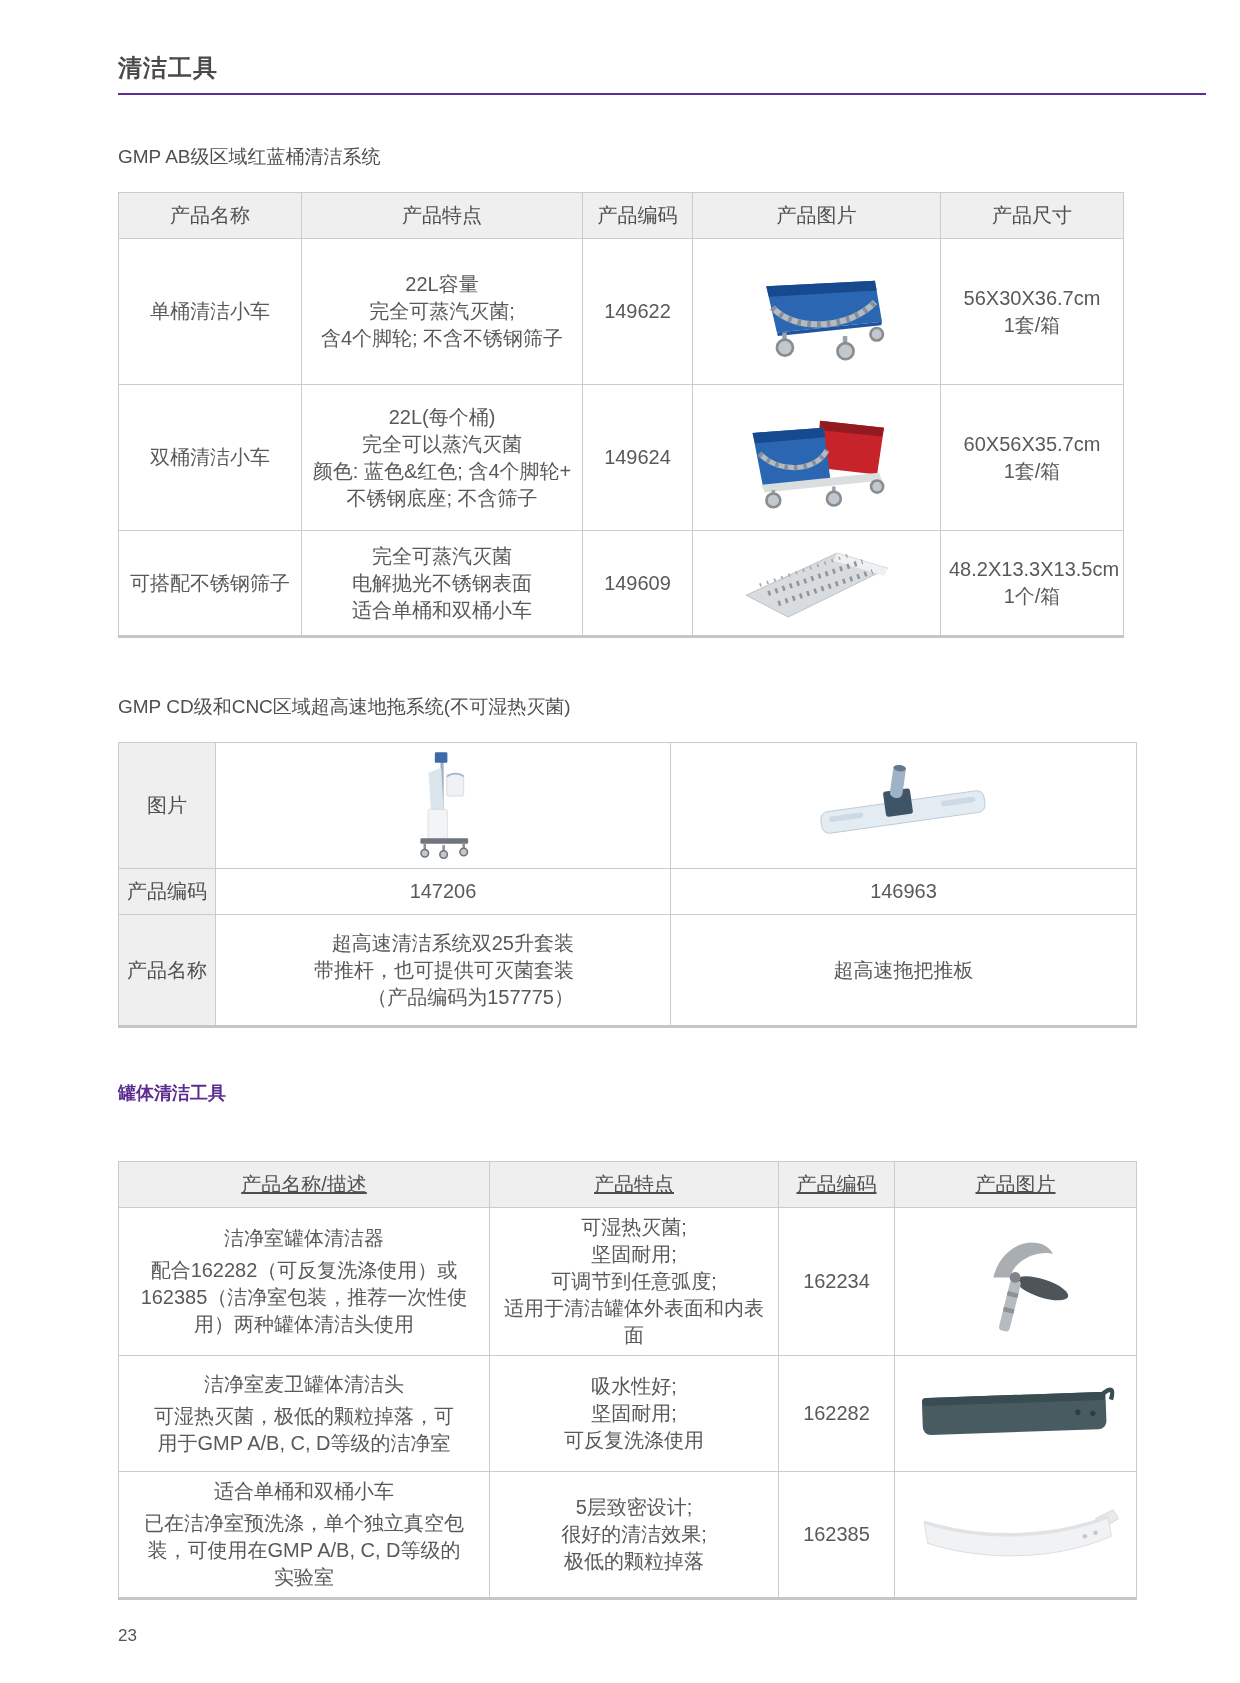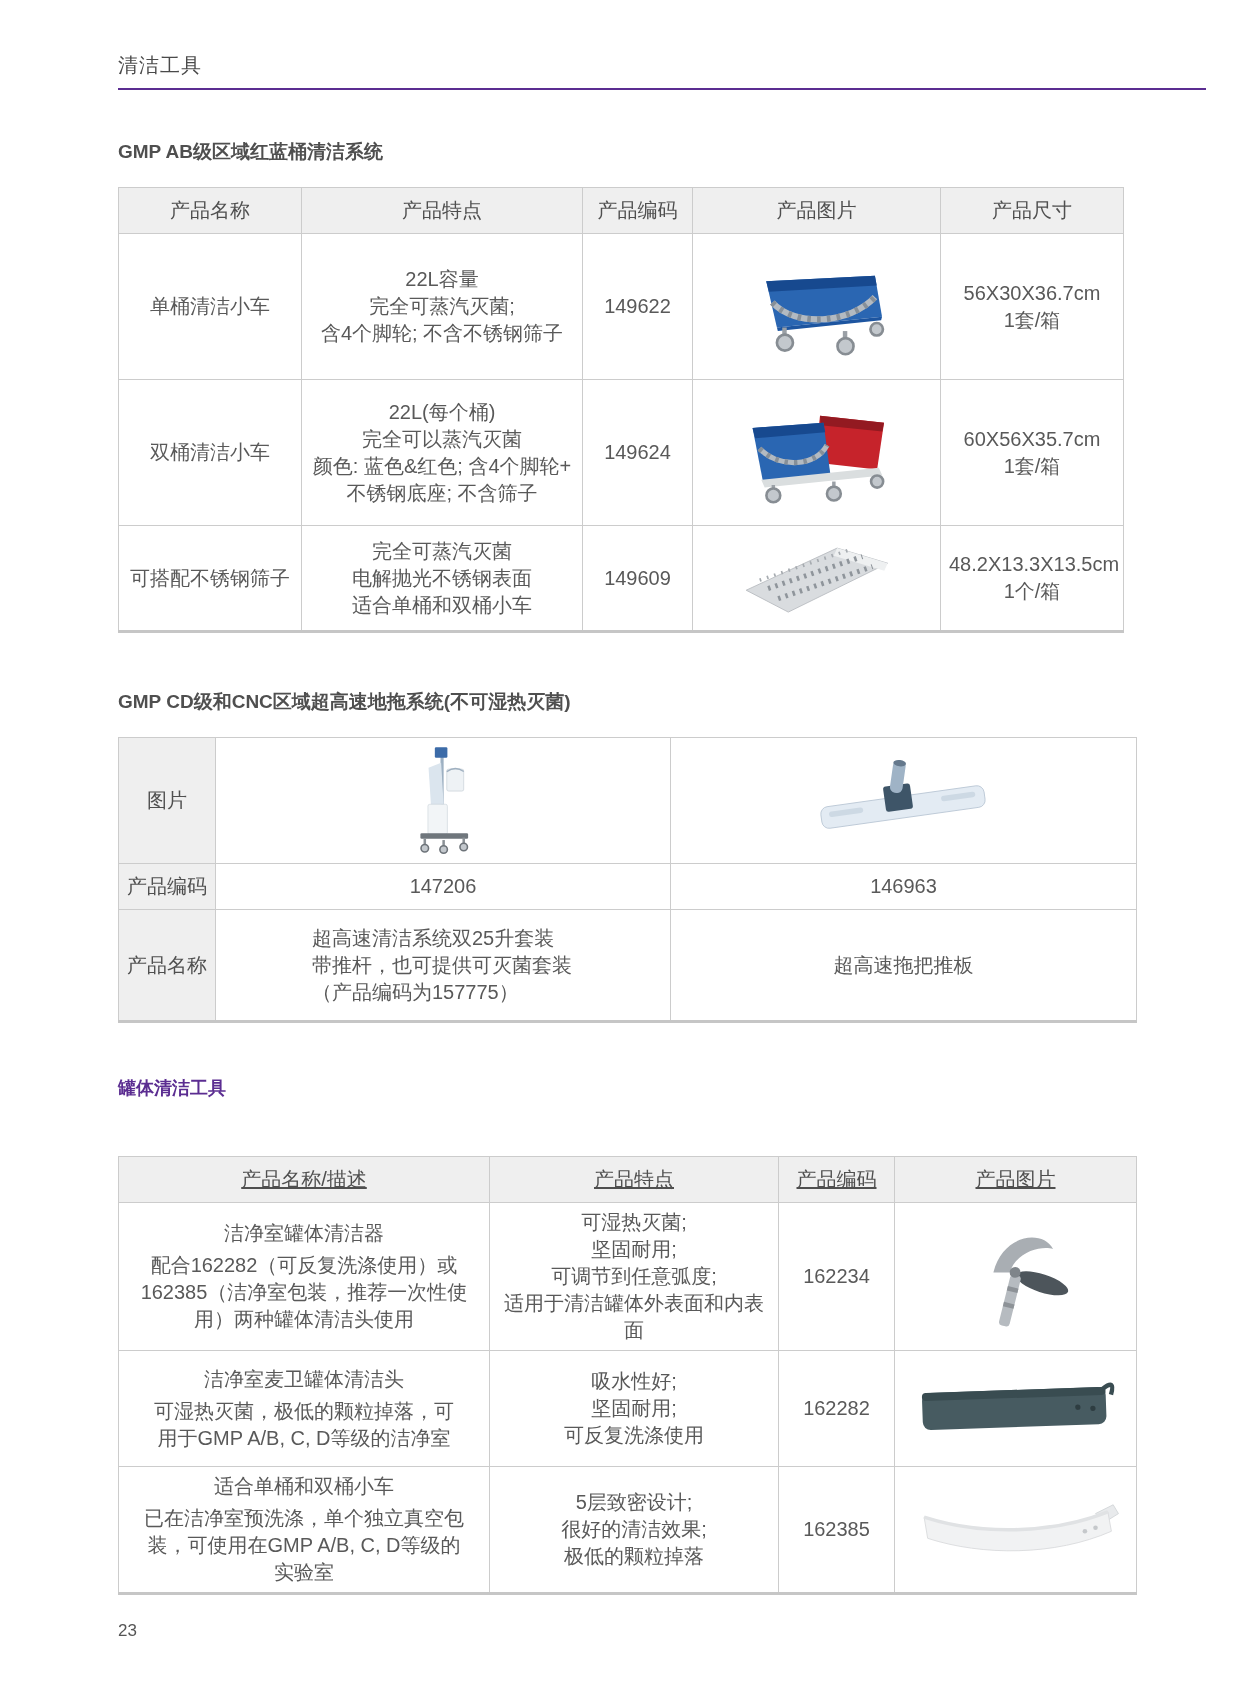--- a/index.html
+++ b/index.html
@@ -2,43 +2,43 @@
 <html><head>
 <meta charset="utf-8">
 <style>
   html,body{margin:0;padding:0;background:#fff;}
   body{
     width:1240px;height:1683px;
     font-family:"Liberation Sans","DejaVu Sans",sans-serif;
     color:#595959;box-sizing:border-box;
     padding:52px 117px 0 118px;overflow:hidden;
   }
-  .doc-header-title{font-size:20px;font-weight:normal;color:#4a4a4a;letter-spacing:1px;margin-bottom:9px;}
+  .doc-header-title{font-size:24px;font-weight:bold;color:#4a4a4a;letter-spacing:1px;margin-bottom:9px;}
   .title-rule{height:2px;background:#5b2d91;width:1088px;margin-bottom:49px;}
-  .section-title{font-size:19px;color:#4f4f4f;font-weight:700;margin-bottom:22px;}
+  .section-title{font-size:19px;color:#4f4f4f;font-weight:400;margin-bottom:22px;}
   .purple-title{font-size:18px;color:#5b2d91;font-weight:bold;margin-bottom:56px;}
   table{border-collapse:collapse;table-layout:fixed;}
   table.cat{border:1px solid #b9b9b9;border-bottom:3px solid #c6c6c6;}
   th,td{border:1px solid #cccccc;text-align:center;vertical-align:middle;
         font-size:20px;line-height:27px;font-weight:normal;padding:6px 8px;box-sizing:border-box;}
   th{background:#efefef;color:#4f4f4f;}
   td{color:#595959;}
   .pre{white-space:pre-line;}
   .name-title{margin-bottom:5px;text-align:center;}
   .t1{width:1005px;margin-bottom:56px;}
   .t1 th{height:46px;}
   .t1 .r1 td{height:146px;}
   .t1 .r2 td{height:146px;}
   .t1 .r3 td{height:106px;}
   .t2{width:1018px;margin-bottom:53px;}
   .t2 th{font-weight:normal;}
   .t2 .rimg td,.t2 .rimg th{height:126px;}
   .t2 .rcode td,.t2 .rcode th{height:46px;}
   .t2 .rname td,.t2 .rname th{height:112px;}
-  .t2 .wrapcell{display:inline-block;max-width:262px;text-align:left;}
+  .t2 .wrapcell{display:inline-block;max-width:262px;text-align:right;}
   .t3{width:1018px;margin-bottom:26px;}
   .t3 th{height:46px;text-decoration:underline;}
   .t3 .r1 td{height:132px;}
   .t3 .r2 td{height:116px;}
   .t3 .r3 td{height:126px;}
   .page-number{font-size:17px;color:#555;}
   .imgbox{display:flex;align-items:center;justify-content:center;}
   svg{display:block;}
 </style>
 </head>

